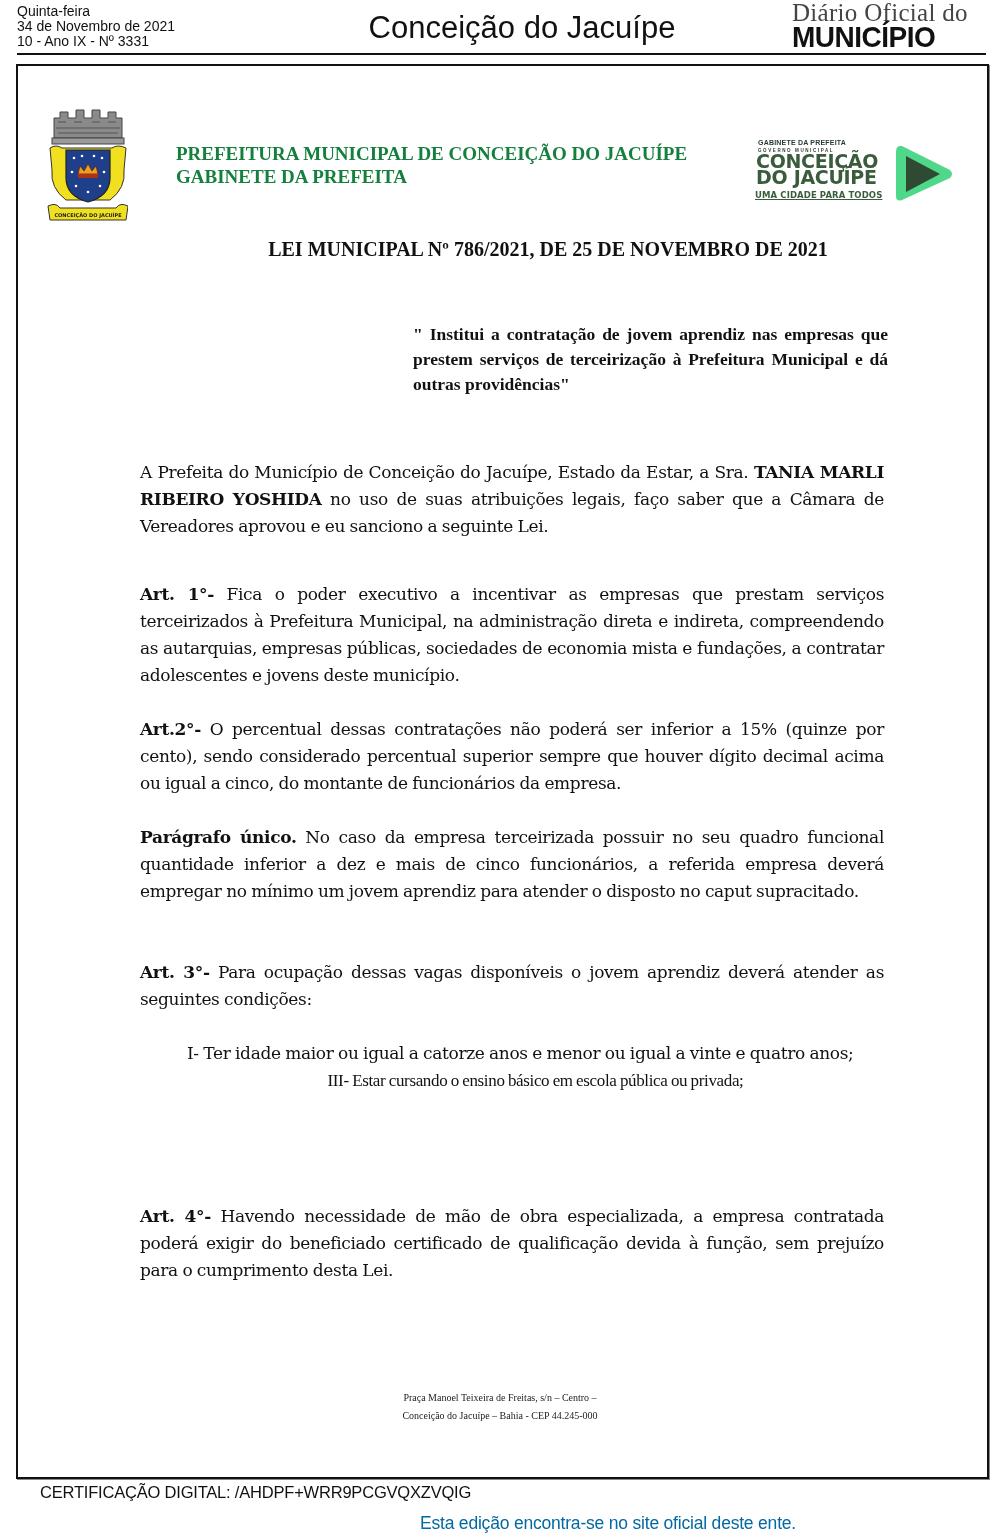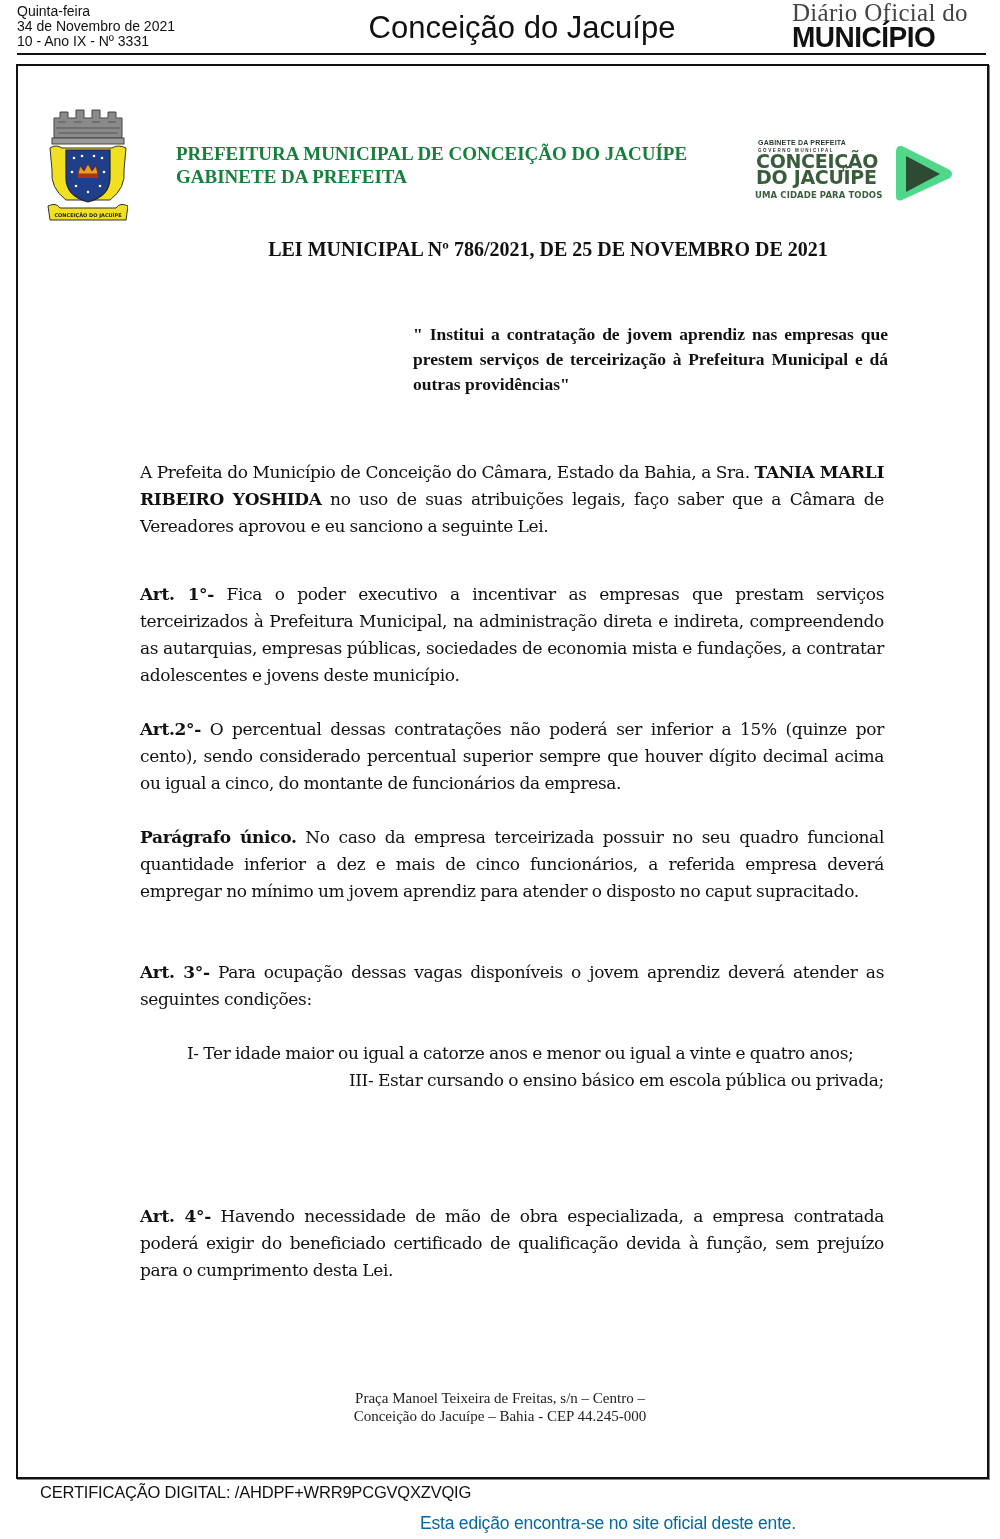--- a/index.html
+++ b/index.html
@@ -53,21 +53,21 @@
       font-size: 4.5px; color: #2b3a2f; letter-spacing: 1.6px;
     }
     .gov-logo .big1, .gov-logo .big2 {
       position: absolute; left: 4px; font-family: "DejaVu Sans", sans-serif; font-weight: bold;
       font-size: 19px; color: #3a5c3c; letter-spacing: -0.3px; line-height: 19px;
     }
     .gov-logo .big1 { top: 16px; }
     .gov-logo .big2 { top: 32px; }
     .gov-logo .slogan {
       position: absolute; left: 3px; top: 54px; font-family: "DejaVu Sans", sans-serif; font-weight: bold;
-      font-size: 8.5px; color: #3a5c3c; letter-spacing: 0.1px;
+      font-size: 8.5px; color: #3a5c3c; letter-spacing: 0.1px; text-decoration: underline;
     }
     .gov-logo .play { position: absolute; left: 142px; top: 6px; width: 62px; height: 64px; }
 
     
     .law-title {
       position: absolute; left: 0; width: 1000px; top: 238px; text-align: center;
       font-family: "Liberation Serif", serif; font-weight: bold; font-size: 20px; color: #111;
       padding-left: 24px;
       margin-left: 36px;
     }
@@ -84,27 +84,27 @@
       text-align: justify; letter-spacing: -0.35px; word-spacing: -0.5px;
     }
     .body-text b { font-weight: bold; }
     .p-intro { top: 459px; }
     .p-art1 { top: 581px; }
     .p-art2 { top: 716px; }
     .p-par  { top: 824px; }
     .p-art3 { top: 959px; }
     .items  { top: 1040px; left: 187px; width: 697px; }
     .items div { text-align: justify; }
-    .items .last { text-align: right; }
+    .items .last { text-align: center; font-family: Liberation Serif, serif; }
     .p-art4 { top: 1203px; }
 
     
     .addr {
       position: absolute; left: 0; width: 1000px; top: 1389px; text-align: center;
-      font-family: "Liberation Serif", serif; font-size: 15px; line-height: 18px; color: #222;
+      font-family: "Liberation Serif", serif; font-size: 10px; line-height: 18px; color: #222;
       padding-left: -4px;
     }
 
     
     .cert {
       position: absolute; left: 0; width: 1000px; top: 1483px; text-align: left;
       font-family: "Liberation Sans", sans-serif; font-size: 16.5px; color: #111; letter-spacing: -0.2px;
       padding-left: 40px;
     }
     .site-note {
@@ -168,21 +168,21 @@
   <div class="slogan">UMA CIDADE PARA TODOS</div>
   <svg class="play" viewBox="0 0 62 64">
     <path d="M6 4 Q2 4 2 10 L2 54 Q2 60 8 58 L56 36 Q60 32 56 28 L8 4 Z" fill="#4fd88a"></path>
     <path d="M12 14 L12 50 L46 32 Z" fill="#2f4a33"></path>
   </svg>
 </div>
 
 <div class="law-title">LEI MUNICIPAL Nº 786/2021, DE 25 DE NOVEMBRO DE 2021</div>
 <div class="ementa">" Institui a contratação de jovem aprendiz nas empresas que prestem serviços de terceirização à Prefeitura Municipal e dá outras providências"</div>
 
-<div class="body-text p-intro"><span>A Prefeita do Município de Conceição do Câmara, Estado da Bahia, a Sra. </span><b>TANIA MARLI RIBEIRO YOSHIDA</b><span> no uso de suas atribuições legais, faço saber que a Câmara de Vereadores aprovou e eu sanciono a seguinte Lei.</span></div>
+<div class="body-text p-intro"><span>A Prefeita do Município de Conceição do Jacuípe, Estado da Estar, a Sra. </span><b>TANIA MARLI RIBEIRO YOSHIDA</b><span> no uso de suas atribuições legais, faço saber que a Câmara de Vereadores aprovou e eu sanciono a seguinte Lei.</span></div>
 
 <div class="body-text p-art1"><b>Art. 1°-</b><span> Fica o poder executivo a incentivar as empresas que prestam serviços terceirizados à Prefeitura Municipal, na administração direta e indireta, compreendendo as autarquias, empresas públicas, sociedades de economia mista e fundações, a contratar adolescentes e jovens deste município.</span></div>
 
 <div class="body-text p-art2"><b>Art.2°-</b><span> O percentual dessas contratações não poderá ser inferior a 15% (quinze por cento), sendo considerado percentual superior sempre que houver dígito decimal acima ou igual a cinco, do montante de funcionários da empresa.</span></div>
 
 <div class="body-text p-par"><b>Parágrafo único.</b><span> No caso da empresa terceirizada possuir no seu quadro funcional quantidade inferior a dez e mais de cinco funcionários, a referida empresa deverá empregar no mínimo um jovem aprendiz para atender o disposto no caput supracitado.</span></div>
 
 <div class="body-text p-art3"><b>Art. 3°-</b><span> Para ocupação dessas vagas disponíveis o jovem aprendiz deverá atender as seguintes condições:</span></div>
 
 <div class="body-text items">

